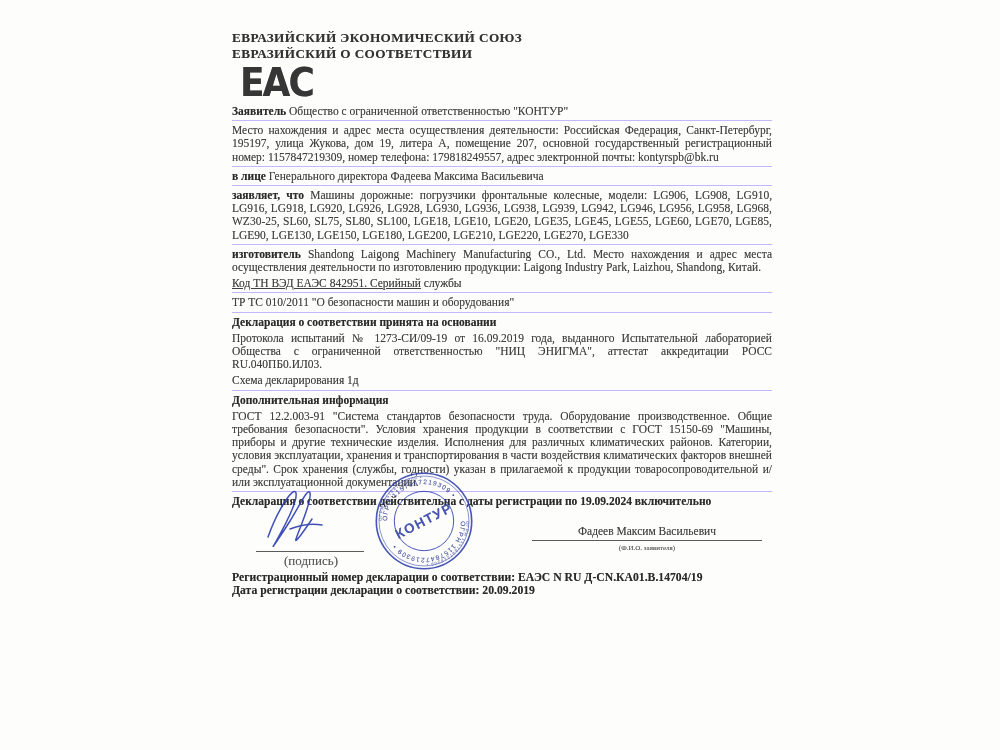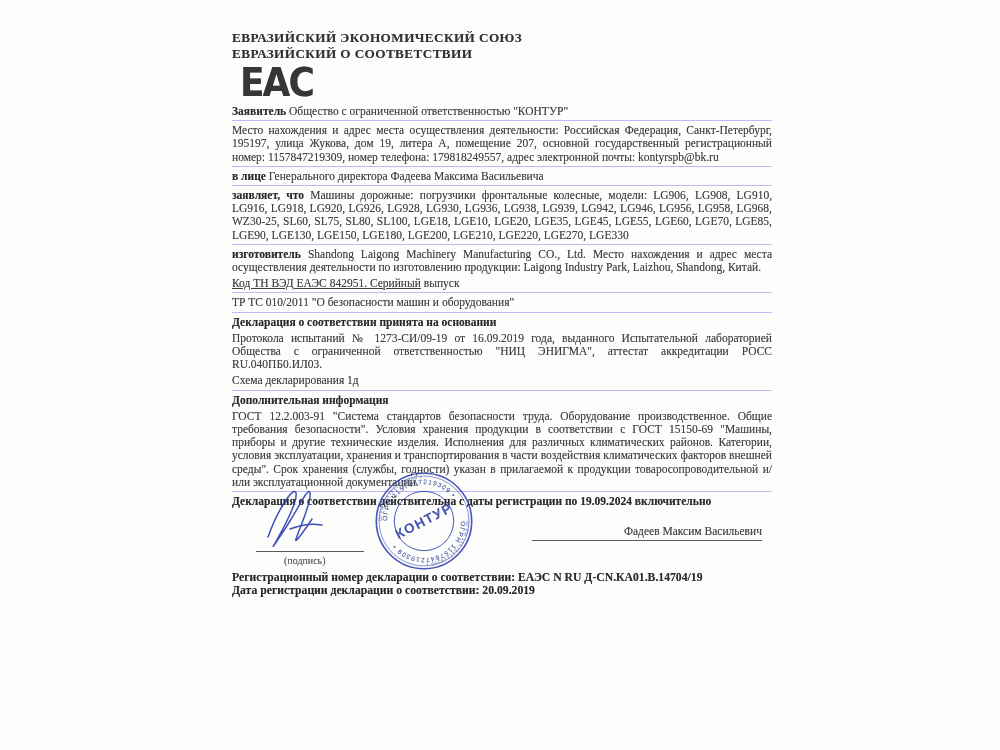--- a/index.html
+++ b/index.html
@@ -21,24 +21,24 @@
   .blk { padding:1px 0 2px; }
   .rule { border-bottom:1px solid #c4b5fd; margin-bottom:2px; }
   .bold { font-weight:bold; color:#2a2a2a; }
   .just { text-align:justify; }
   .u { text-decoration:underline; }
 
   .sig-area { position:relative; height:58px; margin-top:3px; }
   .sign-svg { position:absolute; left:28px; top:-34px; }
   .sig-line-left { position:absolute; left:24px; top:38px; width:108px;
                    border-bottom:1px solid #5a5a5a; }
-  .sig-cap-left { position:absolute; left:52px; top:41px; font-size:10px;
+  .sig-cap-left { position:absolute; left:52px; top:41px; font-size:13px;
                   color:#5a5a5a; }
   .sig-right { position:absolute; left:300px; top:12px; width:230px;
-               text-align:right; }
+               text-align:center; }
   .sig-right .nm { font-size:11.5px; padding-bottom:2px;
                    border-bottom:1px solid #5a5a5a; }
   .sig-right .cap { font-size:7px; color:#5a5a5a; padding-top:1px; }
   .stamp { position:absolute; left:138px; top:-46px; opacity:.88; }
 
   .footer-line { font-weight:bold; color:#2a2a2a; font-size:11.7px;
                  margin-top:0; }
 </style>
 </head>
 <body>
@@ -72,21 +72,21 @@
       <span class="bold">заявляет, что</span>
       <span>Машины дорожные: погрузчики фронтальные колесные, модели: LG906, LG908, LG910, LG916, LG918, LG920, LG926, LG928, LG930, LG936, LG938, LG939, LG942, LG946, LG956, LG958, LG968, WZ30-25, SL60, SL75, SL80, SL100, LGE18, LGE10, LGE20, LGE35, LGE45, LGE55, LGE60, LGE70, LGE85, LGE90, LGE130, LGE150, LGE180, LGE200, LGE210, LGE220, LGE270, LGE330</span>
     </div>
 
     <div class="blk just">
       <span class="bold">изготовитель</span>
       <span>Shandong Laigong Machinery Manufacturing CO., Ltd. Место нахождения и адрес места осуществления деятельности по изготовлению продукции: Laigong Industry Park, Laizhou, Shandong, Китай.</span>
     </div>
 
     <div class="blk rule">
-      <span class="u">Код ТН ВЭД ЕАЭС 842951. Серийный</span><span> выпуск</span>
+      <span class="u">Код ТН ВЭД ЕАЭС 842951. Серийный</span><span> службы</span>
     </div>
 
 
     <div class="blk rule">ТР ТС 010/2011 "О безопасности машин и оборудования"</div>
 
     <div class="blk bold">Декларация о соответствии принята на основании</div>
 
     <div class="blk just">Протокола испытаний № 1273-СИ/09-19 от 16.09.2019 года, выданного Испытательной лабораторией Общества с ограниченной ответственностью "НИЦ ЭНИГМА", аттестат аккредитации РОСС RU.040ПБ0.ИЛ03.</div>
 
     <div class="blk rule">Схема декларирования 1д</div>
@@ -123,20 +123,21 @@
         </text>
         <text fill="#2e3fae" font-size="4.8" font-family="Liberation Sans, sans-serif" letter-spacing="1" opacity="0.8">
           <textPath href="#rimPathOuter" startOffset="0%">ОГРН 1157847219309 •</textPath>
           <textPath href="#rimPathOuter" startOffset="50%">ОГРН 1157847219309 •</textPath>
         </text>
         <text x="60" y="65" text-anchor="middle" fill="#2e3fae" font-size="15" font-weight="bold" font-family="Liberation Sans, sans-serif" letter-spacing="1.5" transform="rotate(-27 60 60)">КОНТУР</text>
       </svg>
 
       <div class="sig-right">
         <div class="nm">Фадеев Максим Васильевич</div>
+        <div class="cap">(Ф.И.О. заявителя)</div>
       </div>
     </div>
 
     <div class="footer-line">
       <span>Регистрационный номер декларации о соответствии:</span>
       <span>ЕАЭС N RU Д-CN.КА01.В.14704/19</span>
     </div>
 
     <div class="footer-line">
       <span>Дата регистрации декларации о соответствии:</span>

